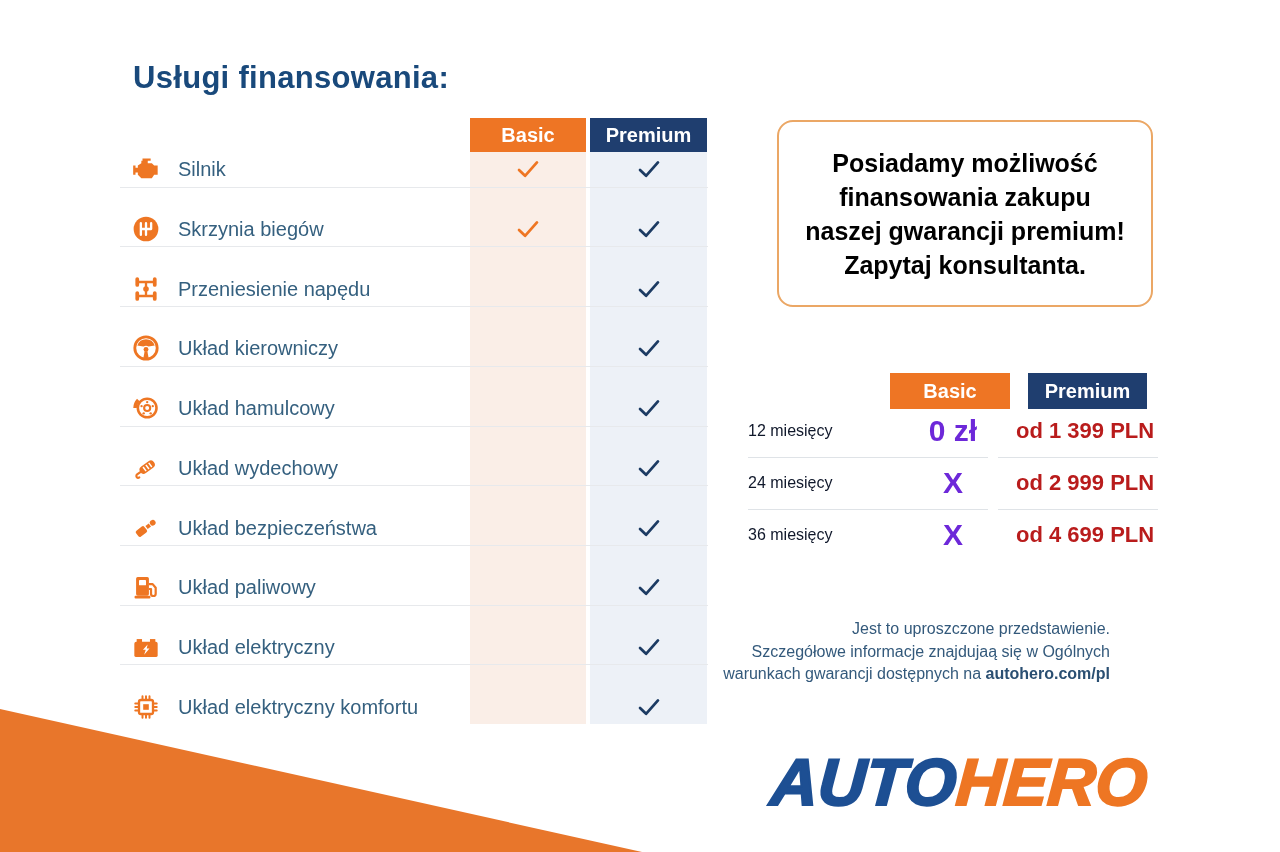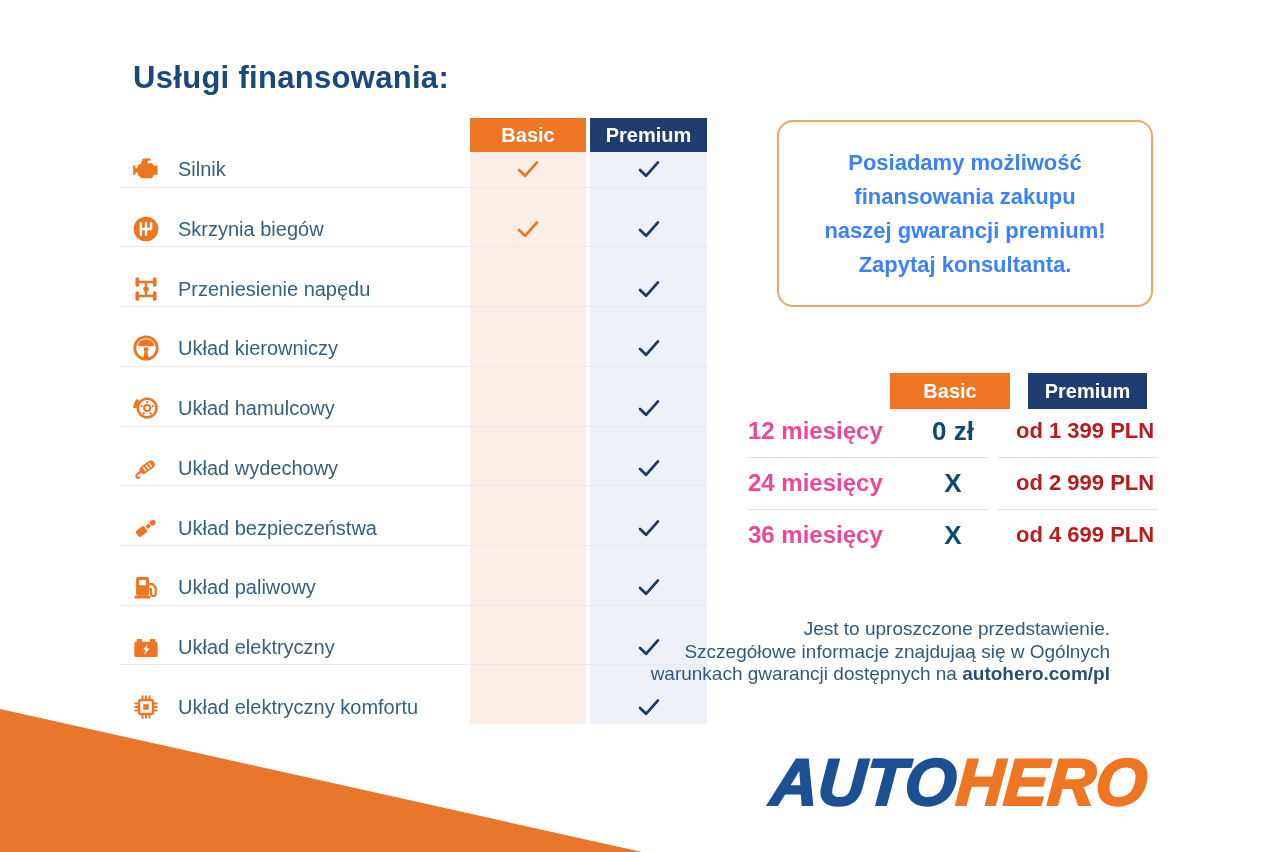--- a/index.html
+++ b/index.html
@@ -34,38 +34,38 @@
     display:flex;justify-content:center;}
   .basic-cell{left:350px;width:116px;}
   .premium-cell{left:470px;width:117px;}
   .check{width:24px;height:19px;}
 
   
   .fin-box{position:absolute;left:777px;top:120px;width:376px;height:187px;
     box-sizing:border-box;border:2px solid #EBA765;border-radius:16px;
     display:flex;flex-direction:column;justify-content:center;align-items:center;
     text-align:center;}
-  .fin-line{font-size:22px;line-height:34px;font-weight:bold;color:#3b82f6;white-space:nowrap;}
+  .fin-line{font-size:25px;line-height:34px;font-weight:bold;color:#000000;white-space:nowrap;}
 
   
   .price-chip{position:absolute;top:373px;height:36px;line-height:36px;text-align:center;
     color:#fff;font-size:20px;font-weight:bold;}
   .price-chip-basic{left:890px;width:120px;background:#EE7524;}
   .price-chip-premium{left:1028px;width:119px;background:#1F3E6F;}
   #pricing-rows{position:absolute;left:748px;top:405px;width:414px;height:156px;
     display:flex;flex-direction:column;}
   .price-row{flex:1;display:flex;align-items:center;}
-  .term{width:142px;font-size:24px;font-weight:bold;color:#ec4899;white-space:nowrap;}
-  .pb{width:126px;text-align:center;font-size:26px;font-weight:bold;color:#0c4a6e;}
+  .term{width:142px;font-size:16px;font-weight:normal;color:#0f172a;white-space:nowrap;}
+  .pb{width:126px;text-align:center;font-size:30px;font-weight:bold;color:#6d28d9;}
   .pp{width:146px;text-align:left;font-size:22px;font-weight:bold;color:#b91c1c;white-space:nowrap;}
   .pdiv{position:absolute;height:1px;background:#DFE3E7;}
 
   
   .disclaimer{position:absolute;right:170px;top:618px;text-align:right;
-    color:#33597B;font-size:19px;line-height:22.5px;}
+    color:#33597B;font-size:16px;line-height:22.5px;}
   .disclaimer strong{color:#2A4F72;}
 
   
   .logo{position:absolute;left:756px;top:744px;width:406px;text-align:center;
     font-style:italic;font-weight:bold;font-size:66px;white-space:nowrap;
     transform:skewX(-4deg);letter-spacing:0;}
   .logo .auto{color:#1D4F93;-webkit-text-stroke:2.2px #1D4F93;}
   .logo .hero{color:#EE7623;-webkit-text-stroke:2.2px #EE7623;}
 </style>
 </head>

